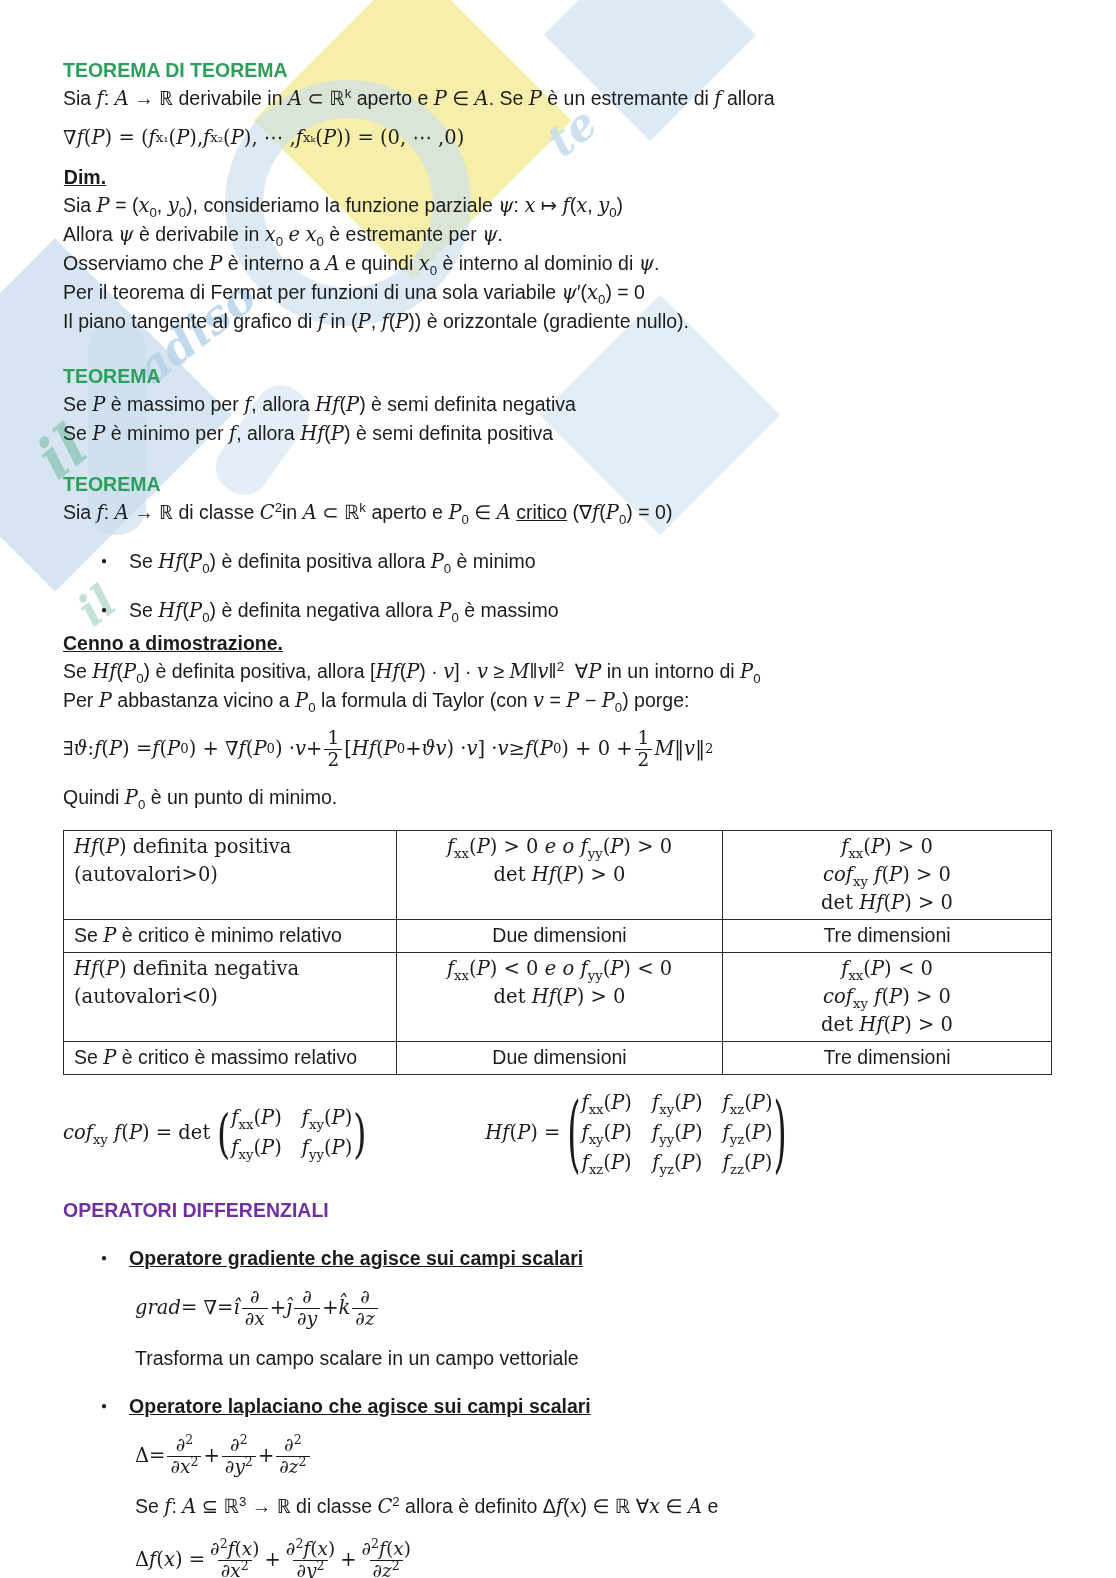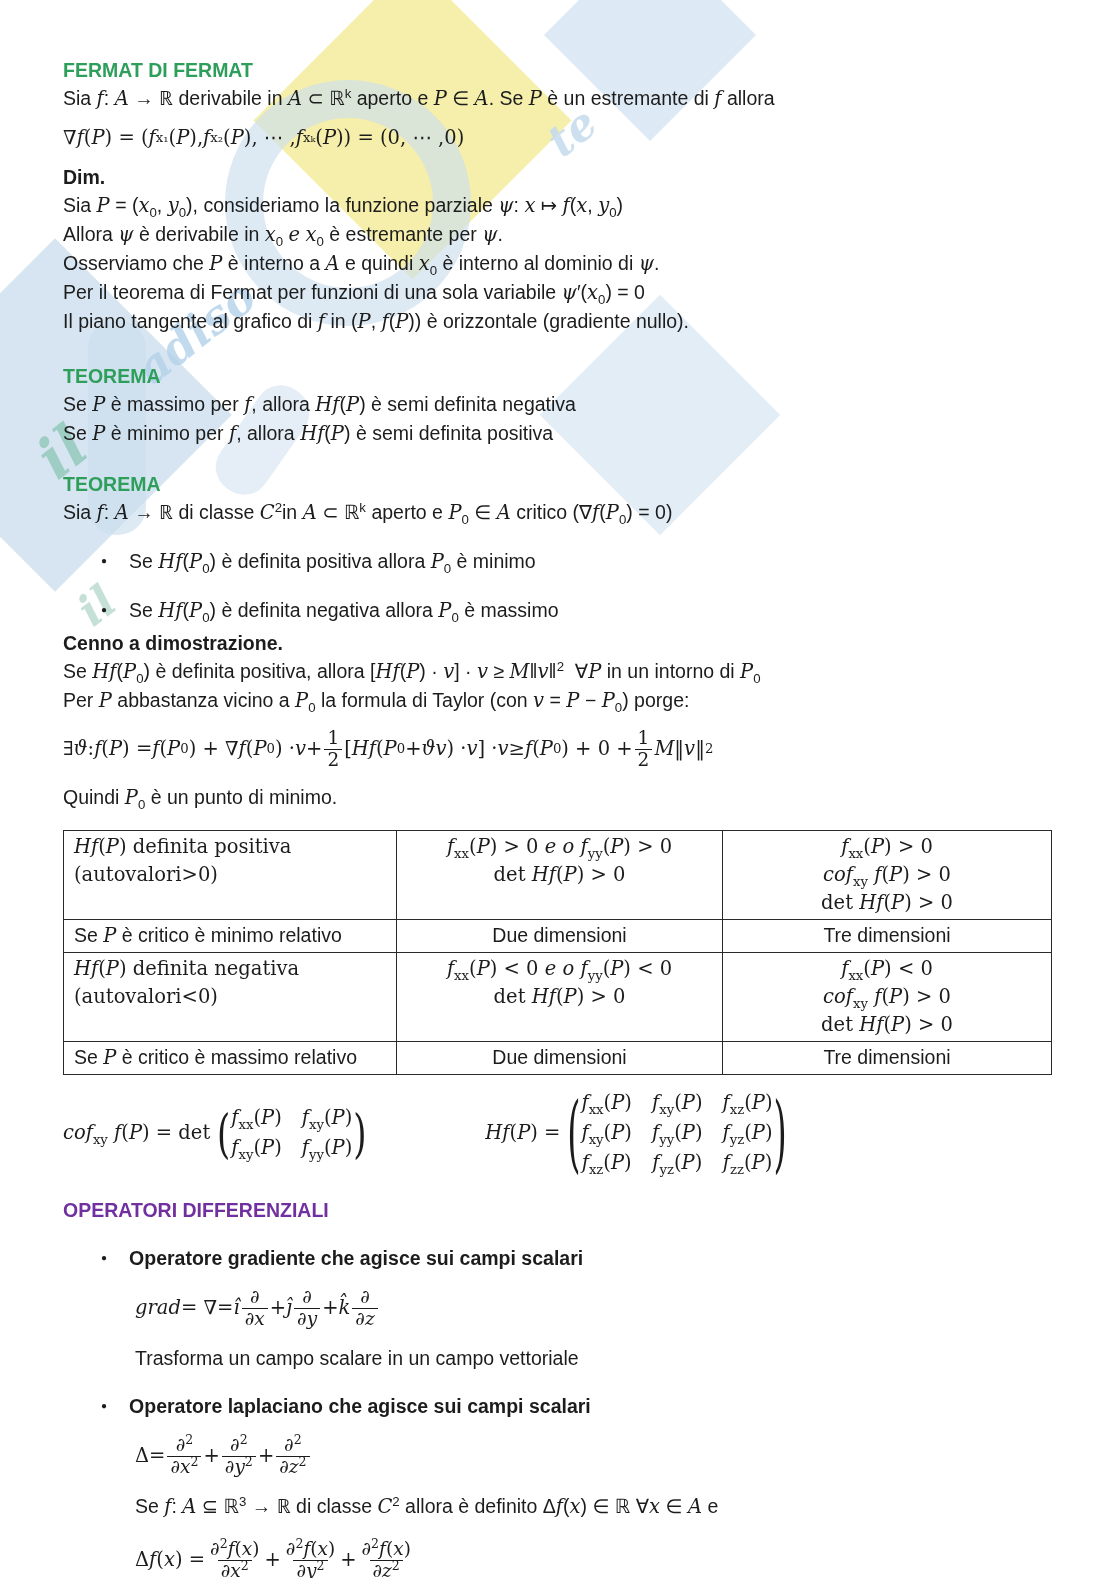--- a/index.html
+++ b/index.html
@@ -20,22 +20,22 @@
   .wm-bar{left:88px;top:320px;width:58px;height:215px;background:#cbdeee;border-radius:28px;opacity:.65;}
   .wm-bar2{left:235px;top:380px;width:55px;height:120px;background:#d3e2f0;border-radius:26px;opacity:.6;transform:rotate(35deg);}
   .wm-script{font-family:"DejaVu Serif",serif;font-style:italic;font-weight:bold;transform:rotate(-38deg);}
   .wm-f1{left:40px;top:438px;font-size:58px;color:#8cc5b4;opacity:.75;}
   .wm-f2{left:128px;top:318px;font-size:46px;color:#b4d1e9;opacity:.8;}
   .wm-f3{left:548px;top:118px;font-size:44px;color:#c4dbee;opacity:.85;}
   .wm-f4{left:80px;top:592px;font-size:44px;color:#9fccbd;opacity:.6;}
   
   .h-green{color:#2e9e5b;font-weight:bold;}
   .h-purple{color:#7030a0;font-weight:bold;}
-  .bold-ul{font-weight:bold;}
-  .ul{}
+  .bold-ul{font-weight:bold;text-decoration:underline;text-align:center;}
+  .ul{text-decoration:underline;}
   .mi{font-family:"DejaVu Serif",serif;font-style:italic;}
   .math{font-family:"DejaVu Serif",serif;}
   .frac{display:inline-flex;flex-direction:column;align-items:center;vertical-align:middle;
         line-height:1.12;font-family:"DejaVu Serif",serif;font-size:.95em;margin:0 2px;}
   .frac .nu{padding:0 3px;}
   .frac .de{border-top:1.4px solid #1c1c1c;padding:0 3px;}
   sub{font-size:68%;line-height:0;}
   sup{font-size:68%;line-height:0;}
   .sec{margin:0;}
   .mt-a{margin-top:26px;} .mt-b{margin-top:22px;}
@@ -71,21 +71,21 @@
   <div class="wm wm-bar"></div>
   <div class="wm wm-bar2"></div>
   <div class="wm wm-script wm-f1">il</div>
   <div class="wm wm-script wm-f2">adiso</div>
   <div class="wm wm-script wm-f3">te</div>
   <div class="wm wm-script wm-f4">il</div>
 
   <div class="content">
 
     <div class="sec">
-      <div class="h-green">FERMAT DI FERMAT</div>
+      <div class="h-green">TEOREMA DI TEOREMA</div>
       <div class="ln">Sia <span class="mi">f</span>: <span class="mi">A</span> → ℝ derivabile in <span class="mi">A</span> ⊂ ℝ<sup>k</sup> aperto e <span class="mi">P</span> ∈ <span class="mi">A</span>. Se <span class="mi">P</span> è un estremante di <span class="mi">f</span> allora</div>
       <div class="formula-line math">∇<span class="mi">f</span>(<span class="mi">P</span>) = (<span class="mi">f</span><sub>x₁</sub>(<span class="mi">P</span>), <span class="mi">f</span><sub>x₂</sub>(<span class="mi">P</span>), ⋯ , <span class="mi">f</span><sub>xₖ</sub>(<span class="mi">P</span>)) = (0, ⋯ ,0)</div>
       <div class="bold-ul" style="width:44px">Dim.</div>
       <div>
           <div class="ln">Sia <span class="mi">P</span> = (<span class="mi">x</span><sub>0</sub>, <span class="mi">y</span><sub>0</sub>), consideriamo la funzione parziale <span class="mi">ψ</span>: <span class="mi">x</span> ↦ <span class="mi">f</span>(<span class="mi">x</span>, <span class="mi">y</span><sub>0</sub>)</div>
           <div class="ln">Allora <span class="mi">ψ</span> è derivabile in <span class="mi">x</span><sub>0</sub> <span class="mi">e</span> <span class="mi">x</span><sub>0</sub> è estremante per <span class="mi">ψ</span>.</div>
           <div class="ln">Osserviamo che <span class="mi">P</span> è interno a <span class="mi">A</span> e quindi <span class="mi">x</span><sub>0</sub> è interno al dominio di <span class="mi">ψ</span>.</div>
           <div class="ln">Per il teorema di Fermat per funzioni di una sola variabile <span class="mi">ψ</span>′(<span class="mi">x</span><sub>0</sub>) = 0</div>
           <div class="ln">Il piano tangente al grafico di <span class="mi">f</span> in (<span class="mi">P</span>, <span class="mi">f</span>(<span class="mi">P</span>)) è orizzontale (gradiente nullo).</div>
         </div>

